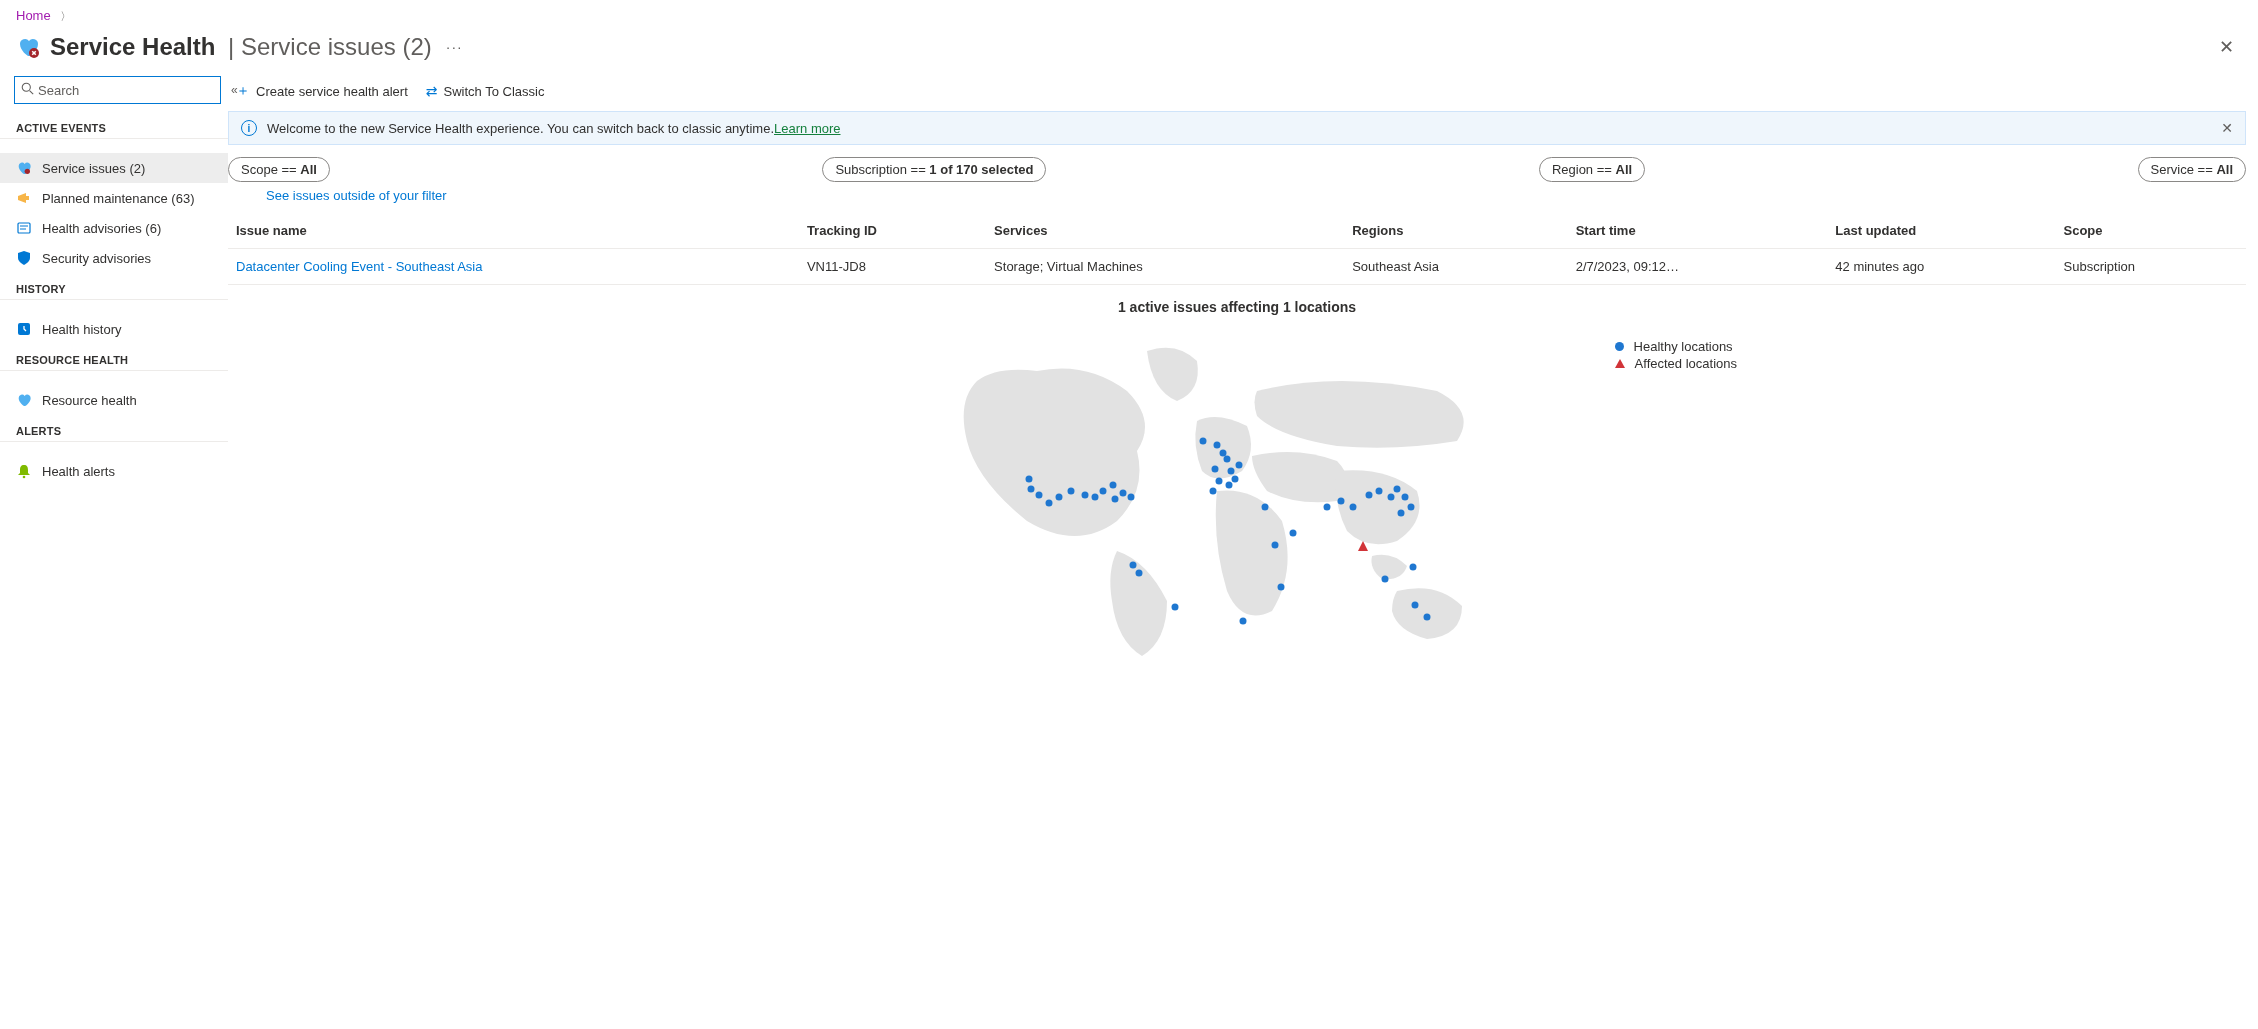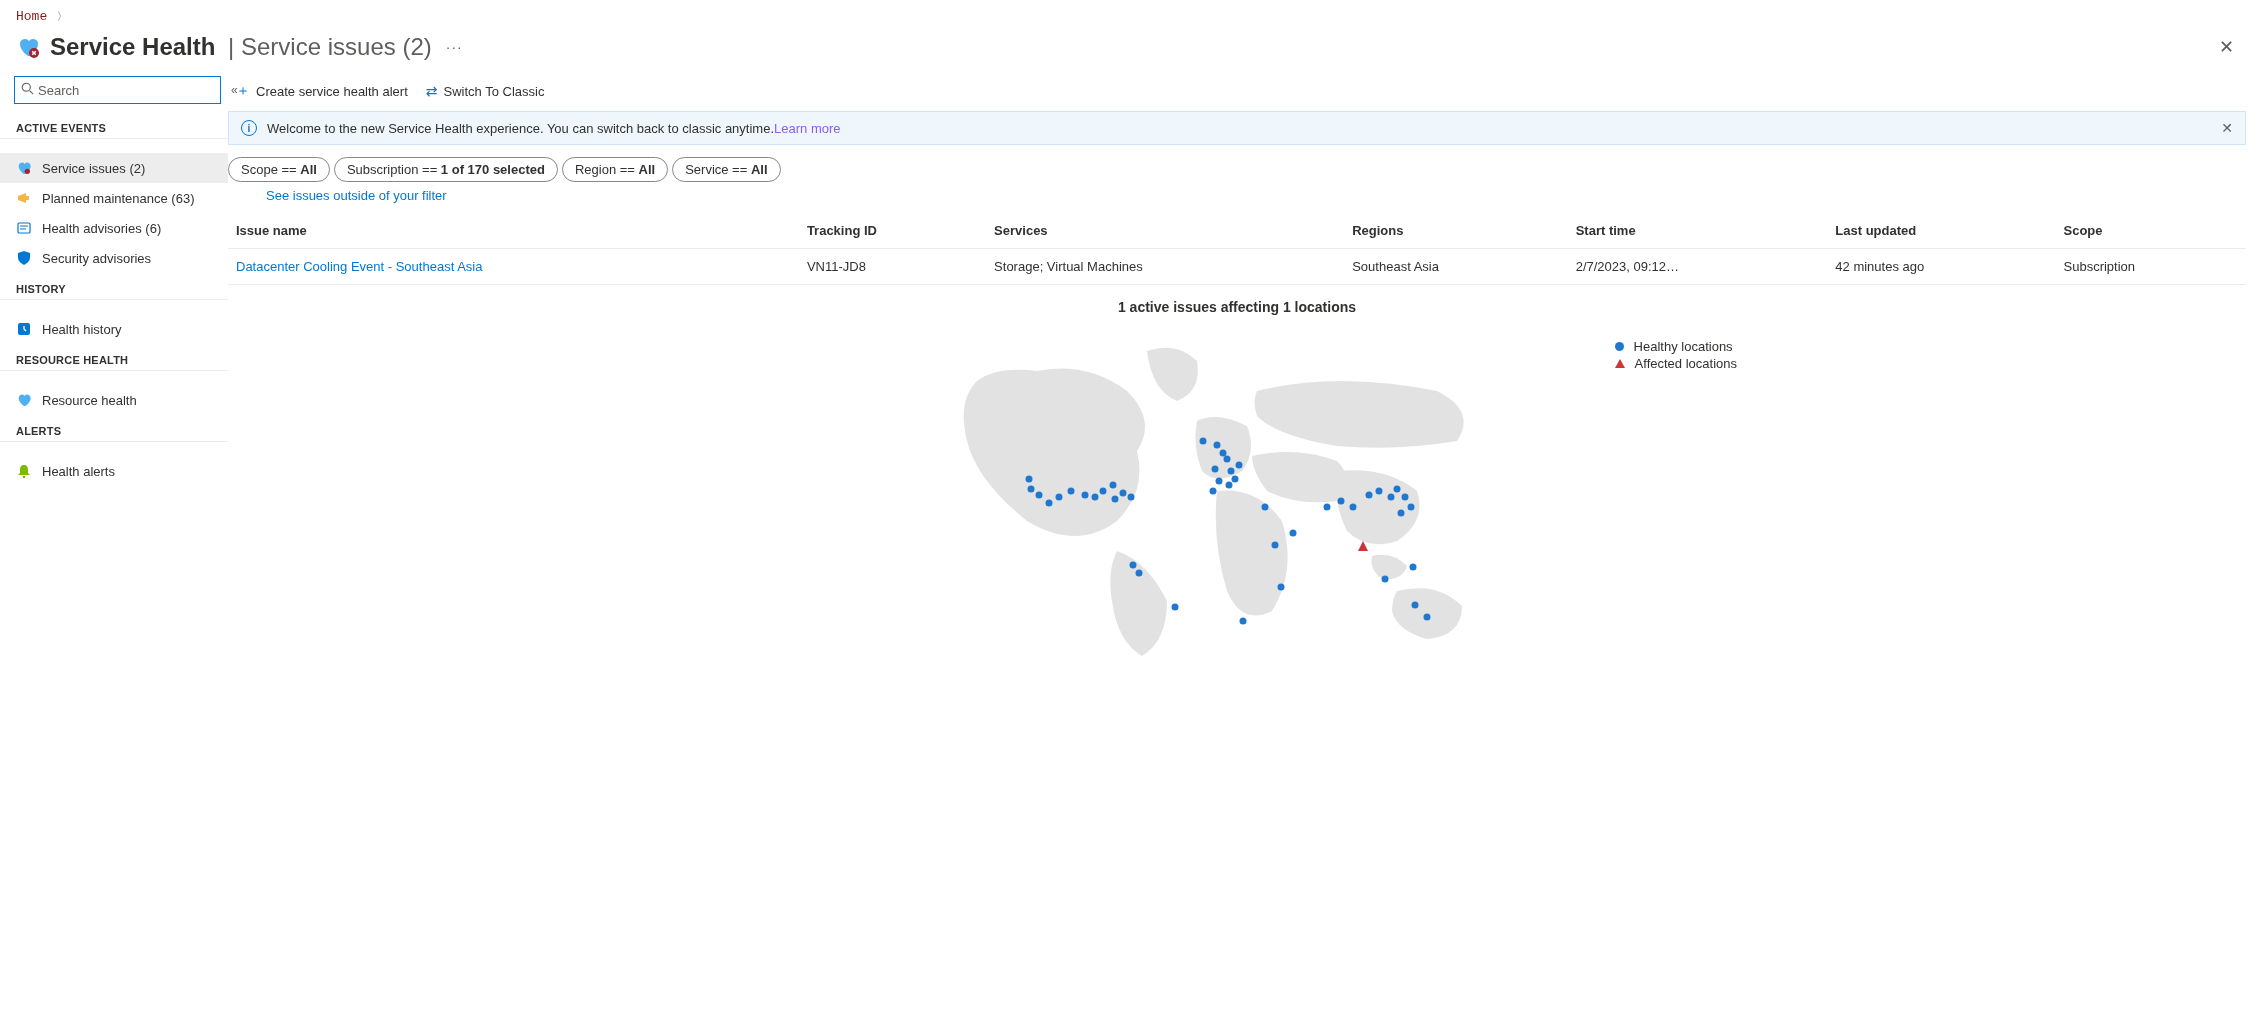--- a/index.html
+++ b/index.html
@@ -9,21 +9,21 @@
     color: #323130;
     background: #ffffff;
   }
   a { text-decoration: none; }
 
   
   .breadcrumb {
     padding: 8px 16px 4px 16px;
     font-size: 13px;
   }
-  .breadcrumb a { color: #7f1d1d; font-family: Liberation Mono, monospace; }
+  .breadcrumb a { color: #a21caf; }
   .breadcrumb .chev { color: #605e5c; margin-left: 6px; font-size: 11px; }
 
   
   .page-header {
     display: flex;
     align-items: center;
     padding: 4px 16px 10px 16px;
   }
   .page-header .title-icon {
     width: 24px; height: 24px; margin-right: 10px;
@@ -156,34 +156,35 @@
   }
   .banner .info-icon {
     color: #0078d4;
     margin-right: 10px;
     width: 16px; height: 16px;
     border: 1.3px solid #0078d4;
     border-radius: 50%;
     display: inline-flex; align-items: center; justify-content: center;
     font-size: 10px; font-weight: 600;
   }
-  .banner a { color: #8b5cf6; }
+  .banner a { color: #15803d; text-decoration: underline; }
   .banner .banner-close {
     margin-left: auto;
     color: #605e5c;
     cursor: pointer;
     font-size: 14px;
   }
 
   
   .filters {
     display: flex;
     align-items: center;
-    gap: 4px;
+    gap: 22px;
     padding: 2px 0 4px 0;
+    justify-content: space-between;
   }
   .pill {
     border: 1px solid #8a8886;
     border-radius: 14px;
     padding: 4px 12px;
     font-size: 13px;
     color: #323130;
     cursor: pointer;
     background: #fff;
   }

